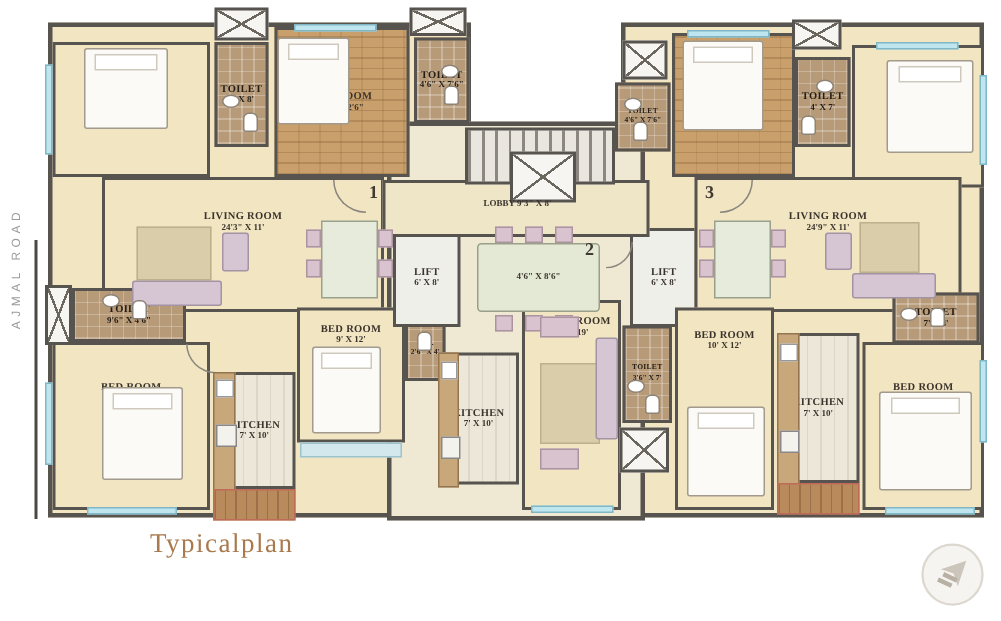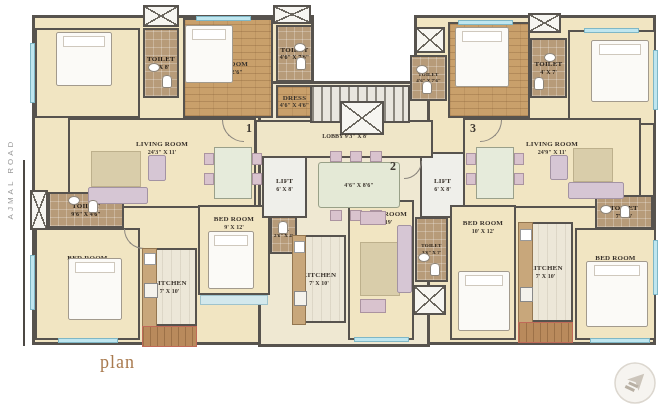--- a/index.html
+++ b/index.html
@@ -113,24 +113,20 @@
           <span class="rdims">4' X 8'</span>
         </div>
         <div class="room r-bed-tl2 wood">
           <span class="rname">BED ROOM</span>
           <span class="rdims">13' X 12'6"</span>
         </div>
         <div class="room r-toilet-t2 tile">
           <span class="rname">TOILET</span>
           <span class="rdims">4'6" X 7'6"</span>
         </div>
-        <div class="room r-dress-1 wood">
-          <span class="rname">DRESS</span>
-          <span class="rdims">4'6" X 4'6"</span>
-        </div>
         <div class="room r-living-left">
           <span class="rname">LIVING ROOM</span>
           <span class="rdims">24'3" X 11'</span>
         </div>
         <div class="room r-toilet-left tile">
           <span class="rname">TOILET</span>
           <span class="rdims">9'6" X 4'6"</span>
         </div>
         <div class="room r-bed-bl">
           <span class="rname">BED ROOM</span>
@@ -306,20 +302,21 @@
       <div class="win" style="left:562px;top:333px;width:60px;height:5px"></div>
       <div class="win" style="left:326px;top:332px;width:55px;height:5px"></div>
 
       <div class="balc" style="left:114px;top:321px;width:55px;height:21px"></div>
       <div class="balc" style="left:490px;top:317px;width:55px;height:21px"></div>
       <div class="ledge" style="left:172px;top:290px;width:66px;height:8px"></div>
     </div>
   </div>
 
   <div class="title">
+    <span class="t-pre">Typical</span>
     <span class="t-suf">plan</span>
   </div>
 
   <div class="compass">
     <svg width="46" height="46" viewBox="0 0 46 46">
       <circle cx="23" cy="23" r="20" fill="#f6f4f0" stroke="#dcd7cf" stroke-width="1.5"></circle>
       <g transform="rotate(45 23 23)">
         <path d="M23 10 L31 26 L23 22 L15 26 Z" fill="#ccc5bb"></path>
         <rect x="18" y="24" width="10" height="3" fill="#b8b0a4" transform="rotate(-20 23 25)"></rect>
         <rect x="18" y="29" width="10" height="3" fill="#b8b0a4" transform="rotate(-20 23 30)"></rect>

